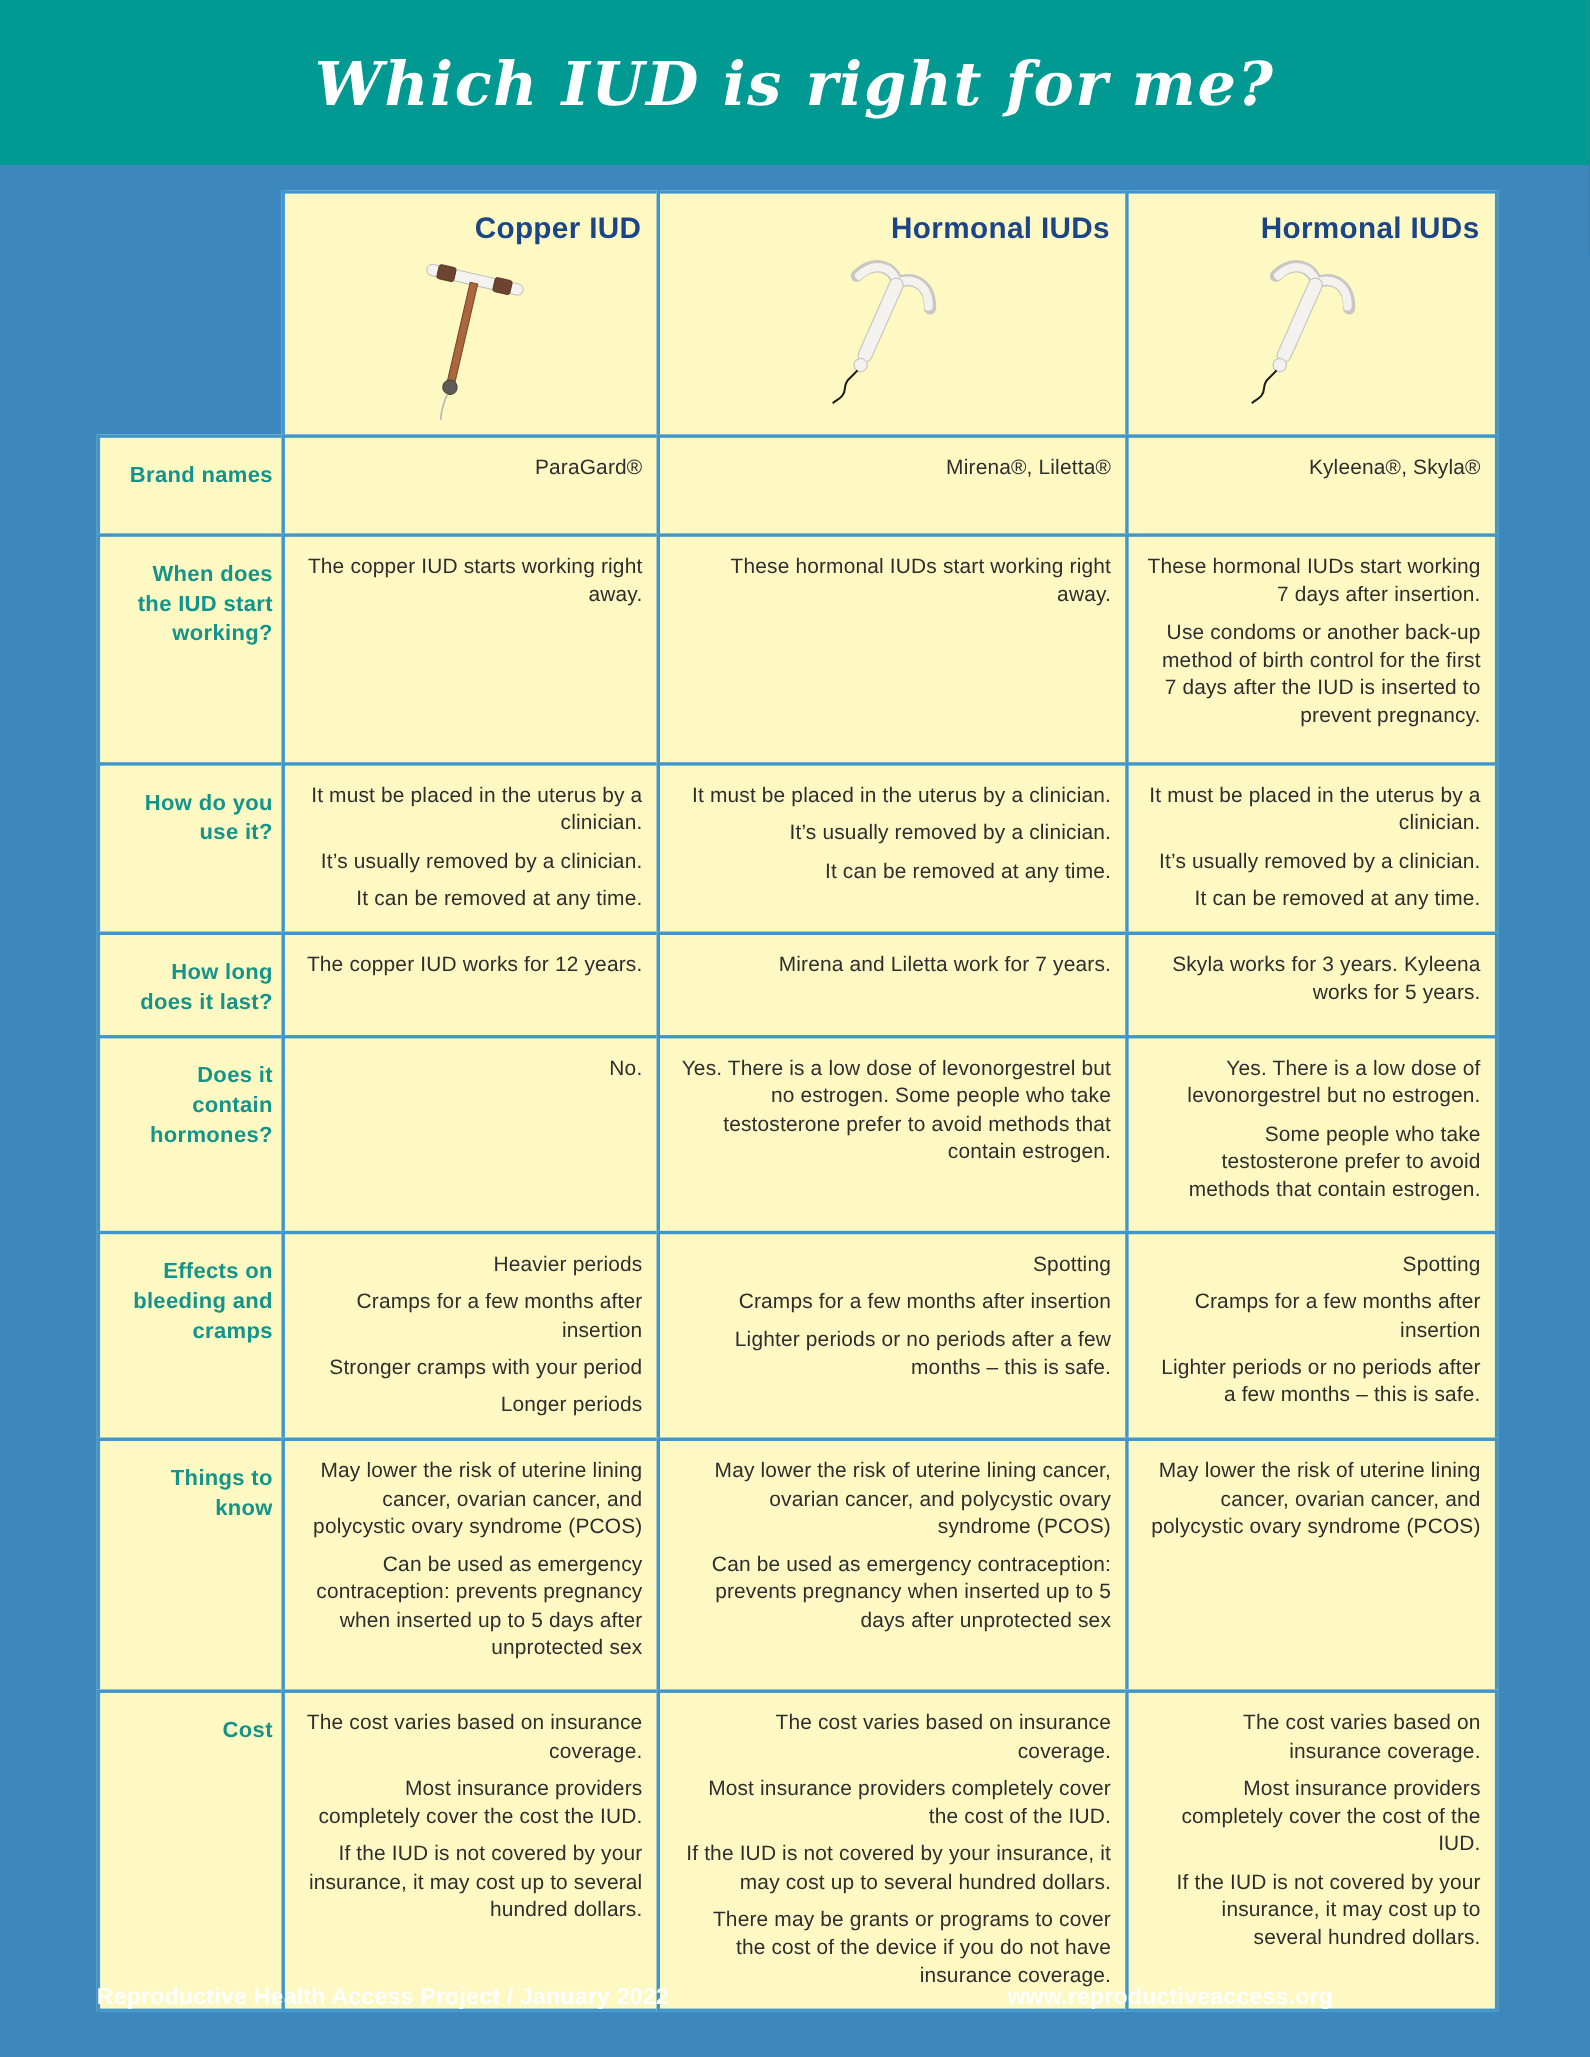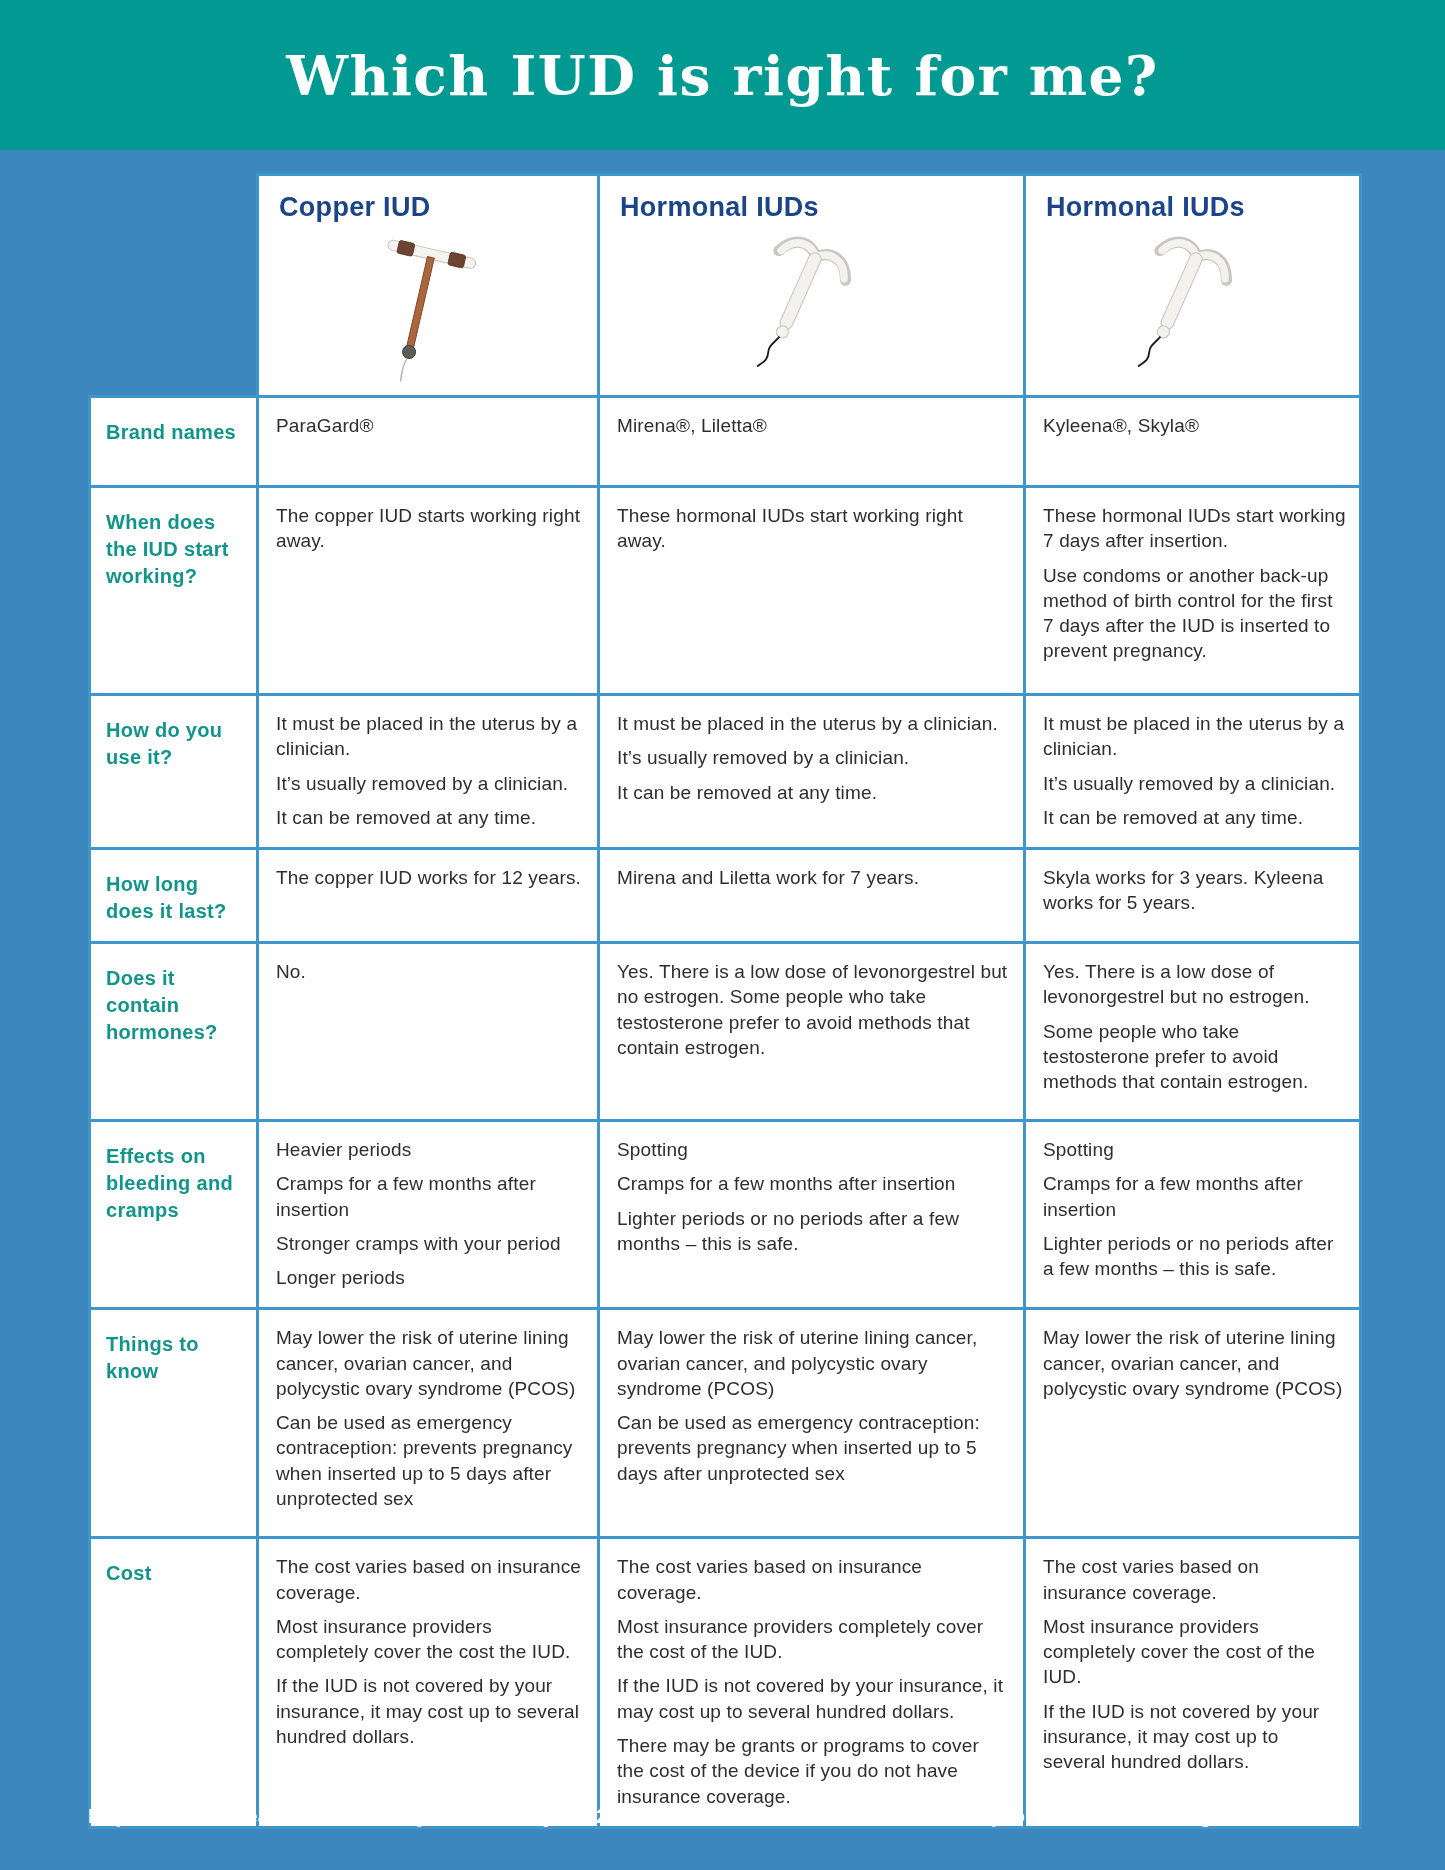--- a/index.html
+++ b/index.html
@@ -20,38 +20,40 @@
     overflow:hidden;
     margin:0 auto;
   }
   .banner{
     position:absolute;left:0;top:0;width:1445px;height:150px;
     background:var(--teal);
     display:flex;align-items:center;justify-content:center;
   }
   .banner h1{
     font-family:"DejaVu Serif", serif;
+    font-style:italic;
     font-weight:600;
     font-size:55px;
     letter-spacing:1.5px;
     color:#ffffff;
   }
   .grid{
     position:absolute;left:88px;top:173px;
     width:1274px;
     display:grid;
     grid-template-columns:168px 341px 426px 339px;
     grid-template-rows:222px minmax(90px,auto) minmax(208px,auto) minmax(149px,auto)
                        minmax(94px,auto) minmax(178px,auto) minmax(181px,auto)
                        minmax(229px,auto) minmax(267px,auto);
   }
   .cell{
-    background:#ffffff;
+    background:#fef9c3;
     border-left:3px solid var(--border);
     border-top:3px solid var(--border);
+    text-align:right;
   }
   .cell.last-col{border-right:3px solid var(--border);}
   .cell.last-row{border-bottom:3px solid var(--border);}
   .corner{background:transparent;border:none;}
   .head-cell{padding:16px 14px 0 20px;overflow:hidden;}
   .head-cell h2{
     color:var(--navy);
     font-size:27px;
     font-weight:bold;
     letter-spacing:.3px;

